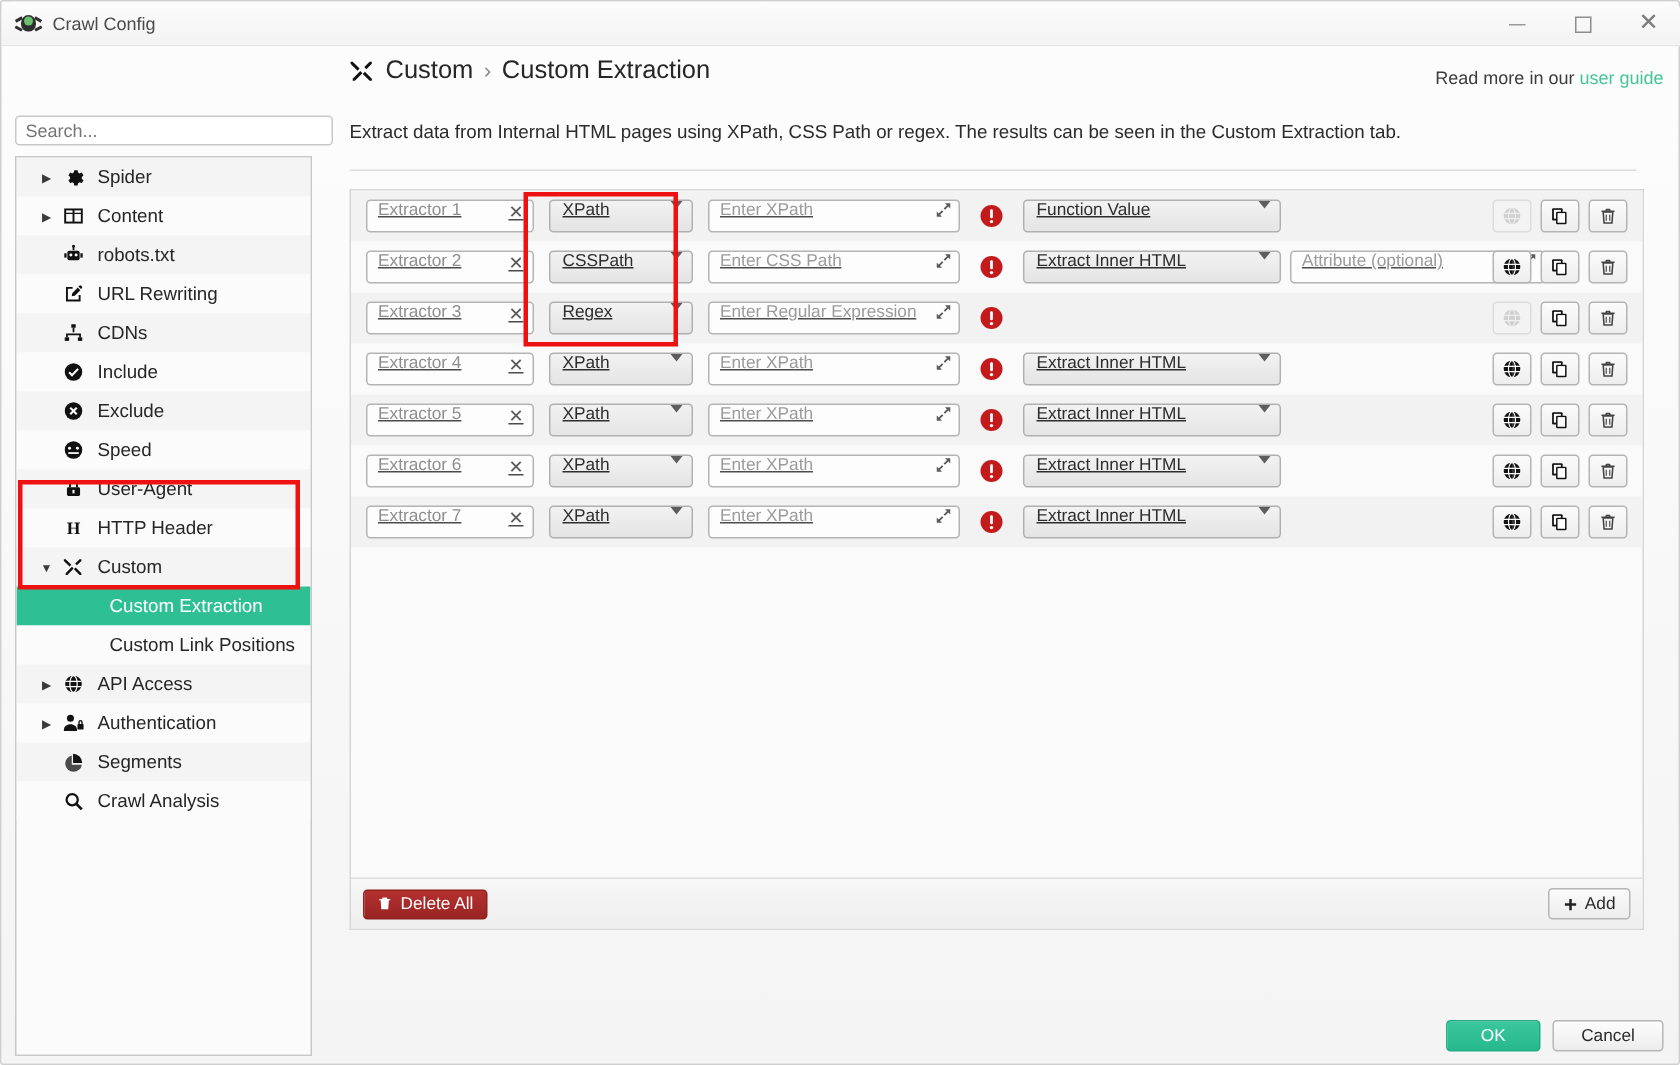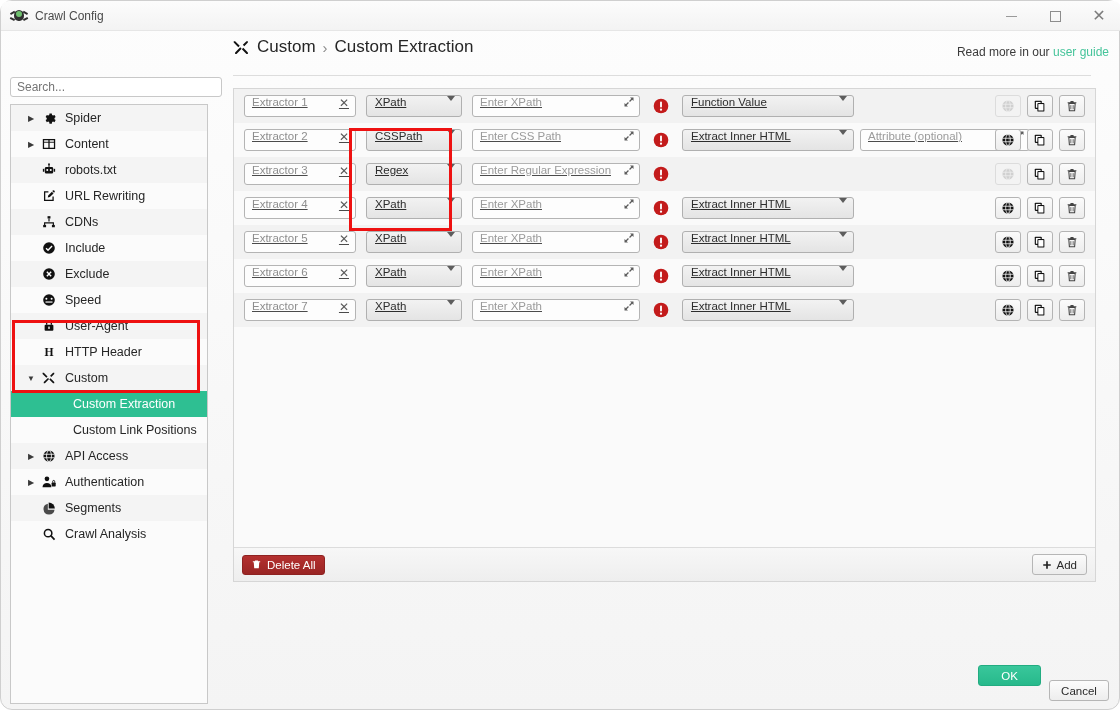--- a/index.html
+++ b/index.html
@@ -7,21 +7,21 @@
     width: 1120px; height: 710px;
     font-family: "Liberation Sans", sans-serif;
     background: #ffffff;
     overflow: hidden;
   }
   #app {
     position: relative;
     width: 1120px; height: 710px;
     background: linear-gradient(#fdfdfd, #f4f4f4);
     border: 1px solid #cfcfcf;
-    border-radius: 12px;
+    border-radius: 2px;
   }
 
   
   .titlebar {
     position: absolute; top: 0; left: 0; width: 1120px; height: 30px;
     display: flex; align-items: center;
     background: linear-gradient(#fcfcfc,#f3f3f3);
     border-radius: 8px 8px 0 0;
     border-bottom: 1px solid #e6e6e6;
   }
@@ -187,23 +187,23 @@
   }
 
   
   .footer { position:absolute; right: 10px; bottom: 8px; display:flex; gap: 8px; }
   .btn-ok {
     width: 63px; height: 21px; background: linear-gradient(#39c79b,#27b98b);
     border:1px solid #22ac81; border-radius:3px; color:#fff; font-size:11.5px;
     display:flex; align-items:center; justify-content:center;
   }
   .btn-cancel {
-    width: 60px; height: 21px; background: linear-gradient(#fcfcfc,#ededed);
+    width: 74px; height: 21px; background: linear-gradient(#fcfcfc,#ededed);
     border:1px solid #b6b6b6; border-radius:3px; color:#2a2a2a; font-size:11.5px;
-    display:flex; align-items:center; justify-content:center;margin-top:15px;
+    display:flex; align-items:center; justify-content:center;
   }
 
   
   .anno { position:absolute; border: 3px solid #ee1111; pointer-events:none; z-index: 50; }
 </style>
 </head>
 <body>
 
 <div id="app">
 
@@ -414,20 +414,21 @@
       <span>Custom</span>
       <span class="bc-sep">›</span>
       <span>Custom Extraction</span>
     </div>
 
     <div class="readmore">
       <span>Read more in our</span>
       <a href="#">user guide</a>
     </div>
 
+    <div class="desc">Extract data from Internal HTML pages using XPath, CSS Path or regex. The results can be seen in the Custom Extraction tab.</div>
     <div class="hr"></div>
 
     <div class="grid">
       <div id="rows">
           <div class="row odd">
             <div class="cell c-name">
               <div class="ctl txtfield">
                 <span class="ph">Extractor 1</span>
                 <span class="x">✕</span>
               </div>

